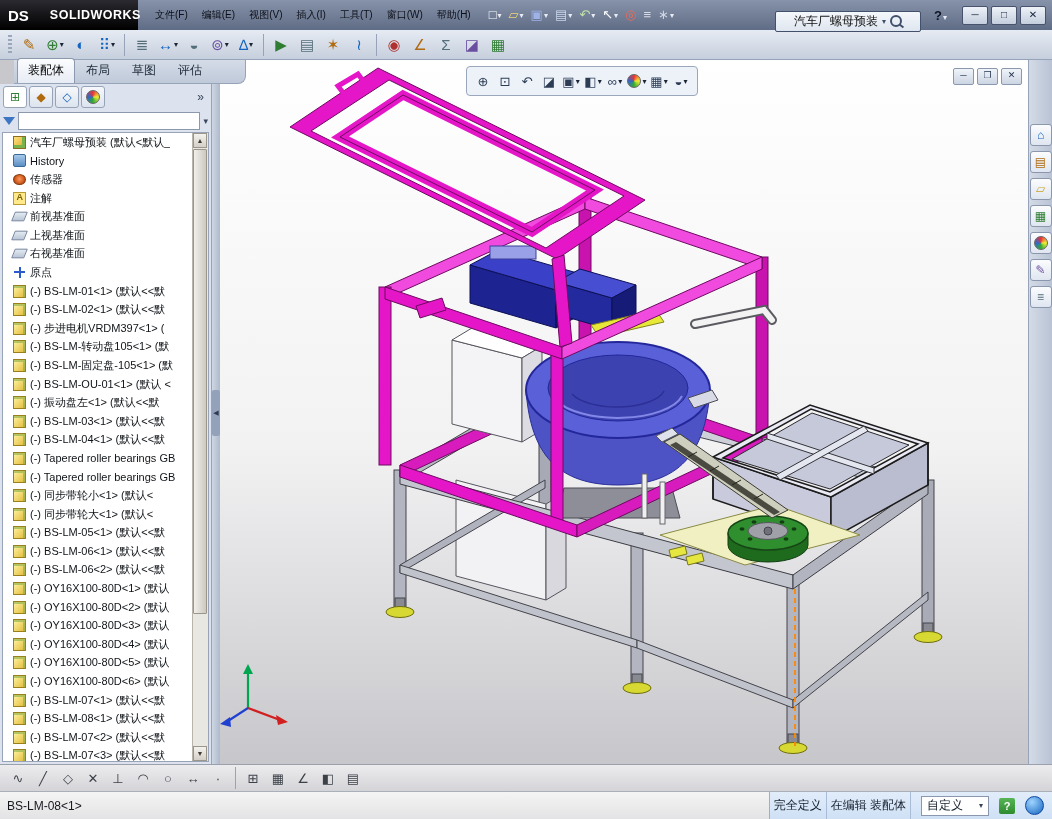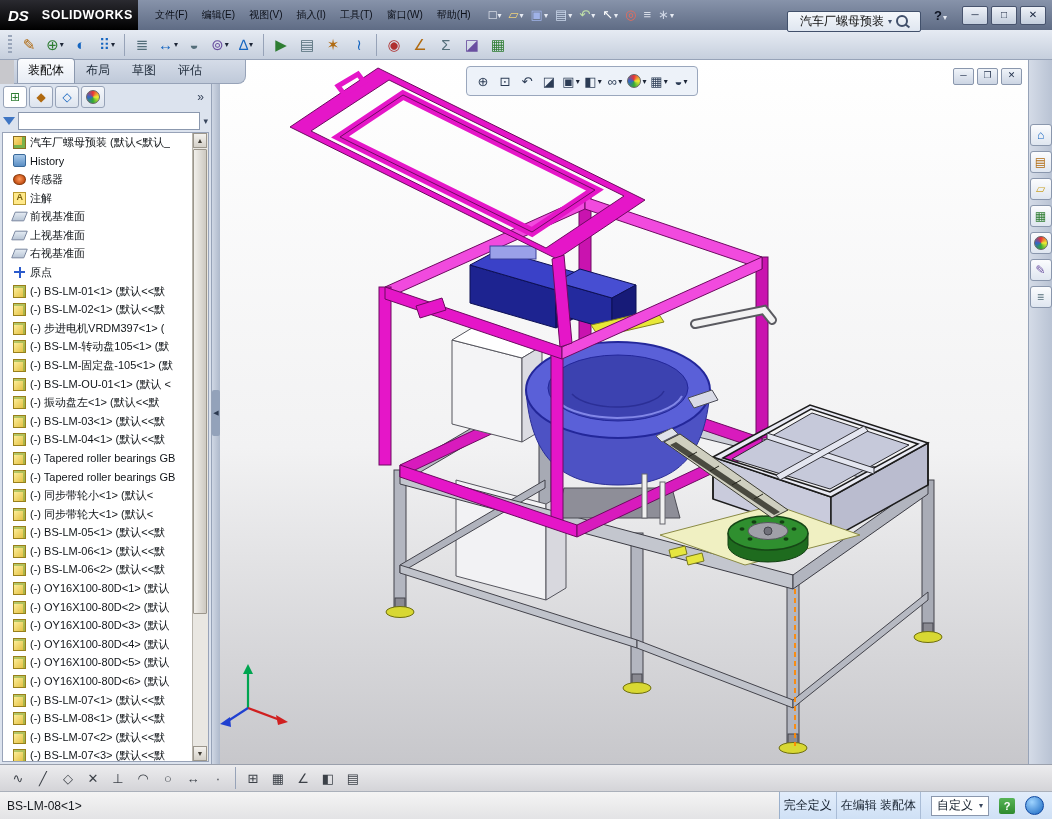--- a/index.html
+++ b/index.html
@@ -4,33 +4,33 @@
 <style>
   html,body{margin:0;padding:0;}
   body{width:1052px;height:819px;position:relative;overflow:hidden;
        font-family:"Liberation Sans","DejaVu Sans",sans-serif;
        background:#c8c8cc;-webkit-font-smoothing:antialiased;}
   
   #titlebar{position:absolute;left:0;top:0;width:1052px;height:30px;
     background:linear-gradient(#8793aa,#5f6c85);display:flex;align-items:center;z-index:30;}
   .logoblock{height:30px;width:138px;background:linear-gradient(#2a2a30,#000);display:flex;
     align-items:center;padding-left:8px;box-sizing:border-box;flex:0 0 auto;}
-  .logo-ds{color:#fff;font-style:italic;font-weight:bold;font-size:15px;margin-right:13px;}
+  .logo-ds{color:#fff;font-weight:bold;font-size:15px;margin-right:21px;}
   .logo-brand{color:#fff;font-weight:bold;font-size:12.5px;letter-spacing:.5px;}
   .menubar{display:flex;align-items:center;margin-left:10px;}
   .mi{font-size:10px;color:#0b0f18;padding:4px 7px;cursor:default;border-radius:2px;}
   .qat{display:flex;align-items:center;margin-left:8px;gap:1px;}
   .qbtn{display:flex;align-items:center;padding:2px 3px;border-radius:3px;}
   .qbtn .g{font-size:13px;line-height:16px;}
   .caret::after{content:"▾";font-size:8px;color:#1c2536;margin-left:1px;}
   #titlebar .caret::after{color:#e8ecf4;}
   .q0{color:#f2f4fa}.q1{color:#f0d27a}.q2{color:#9fb2e8}.q3{color:#c9d6ea}
   .q4{color:#bfe0a8}.q5{color:#ffffff}.q6{color:#e86a5a}.q7{color:#d8dde8}.q8{color:#cfd6e4}
   .docbox{margin-left:auto;display:flex;align-items:center;background:linear-gradient(#f4f7fb,#dfe6f0);
-    border:1px solid #41506b;border-radius:2px;height:19px;padding:0 12px;gap:4px;margin-top:12px;}
+    border:1px solid #41506b;border-radius:2px;height:19px;padding:0 18px;gap:4px;margin-top:12px;}
   .docbox .txt{font-size:12px;color:#111;white-space:nowrap;}
   .mag{width:8px;height:8px;border:2px solid #41506b;border-radius:50%;position:relative;display:inline-block;}
   .mag::after{content:"";position:absolute;width:5px;height:2px;background:#41506b;transform:rotate(40deg);left:7px;top:8px;}
   .helpbtn{color:#0d1322;font-size:13px;font-weight:bold;padding:2px 5px;margin-left:8px;}
   .winbtns{display:flex;gap:3px;margin:0 6px 0 10px;}
   .wbtn{width:24px;height:17px;background:linear-gradient(#eef2f8,#c4cedd);border:1px solid #47536d;
     border-radius:2px;font-size:10px;line-height:15px;text-align:center;color:#13203a;}
   
   #toolbar2{position:absolute;left:0;top:30px;width:1052px;height:30px;
     background:linear-gradient(#e6ebf3,#c6cfdd);border-bottom:1px solid #97a3b8;
@@ -109,21 +109,21 @@
     display:flex;align-items:center;padding-left:6px;box-sizing:border-box;gap:1px;}
   .bico{width:24px;height:22px;display:flex;align-items:center;justify-content:center;border-radius:3px;color:#3c4148;}
   .bico .g{font-size:13px;}
   
   #statusbar{position:absolute;left:0;top:791px;width:1052px;height:28px;background:linear-gradient(#f4f4f4,#e3e3e5);
     border-top:1px solid #aab0ba;display:flex;align-items:center;box-sizing:border-box;}
   .selinfo{font-size:12px;color:#15181d;padding-left:7px;}
   .sright{margin-left:auto;height:100%;display:flex;align-items:center;background:linear-gradient(#e2edfb,#cfe0f5);
     border-left:1px solid #9ab0cc;}
   .sseg{font-size:12px;color:#15202e;padding:0 4px;height:100%;display:flex;align-items:center;border-right:1px solid #a9bcd6;}
-  .scustom{display:flex;align-items:center;gap:6px;background:#fff;border:1px solid #8a97ad;height:18px;
+  .scustom{display:flex;align-items:center;gap:16px;background:#fff;border:1px solid #8a97ad;height:18px;
     padding:0 5px;margin:0 10px;font-size:12px;color:#15202e;}
   .scustom .c{font-size:8px;color:#38455c;}
   .shelp{width:16px;height:16px;background:linear-gradient(#57b457,#2e8b2e);color:#fff;font-weight:bold;font-size:11px;
     text-align:center;line-height:16px;border-radius:2px;margin-right:10px;}
   .sres{width:17px;height:17px;border-radius:50%;background:radial-gradient(circle at 35% 30%,#9fd4ff,#1565c0);
     border:1px solid #0d47a1;margin-right:8px;}
 </style>
 </head>
 <body>
 

